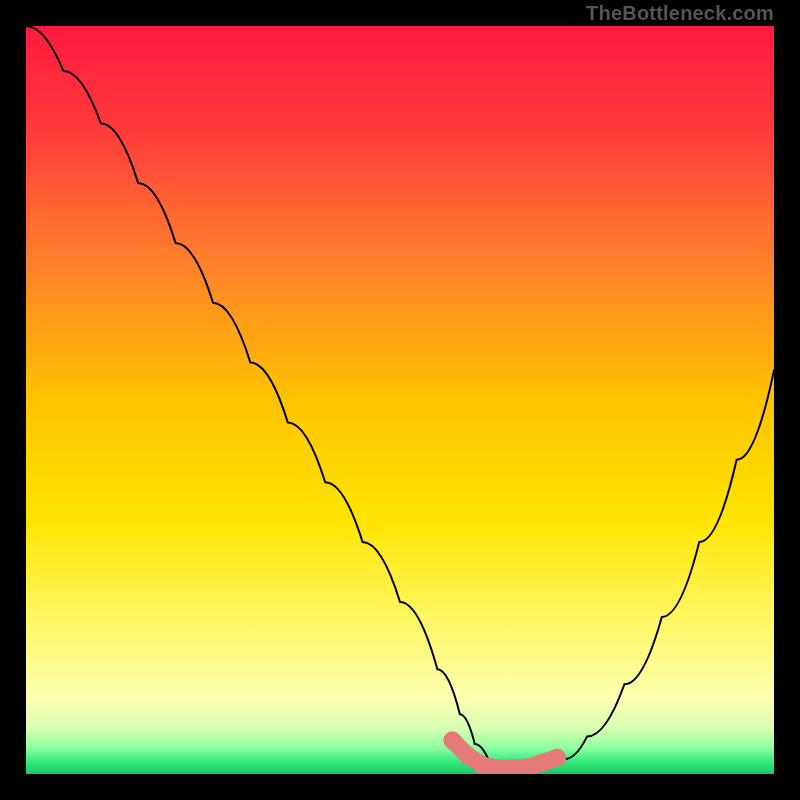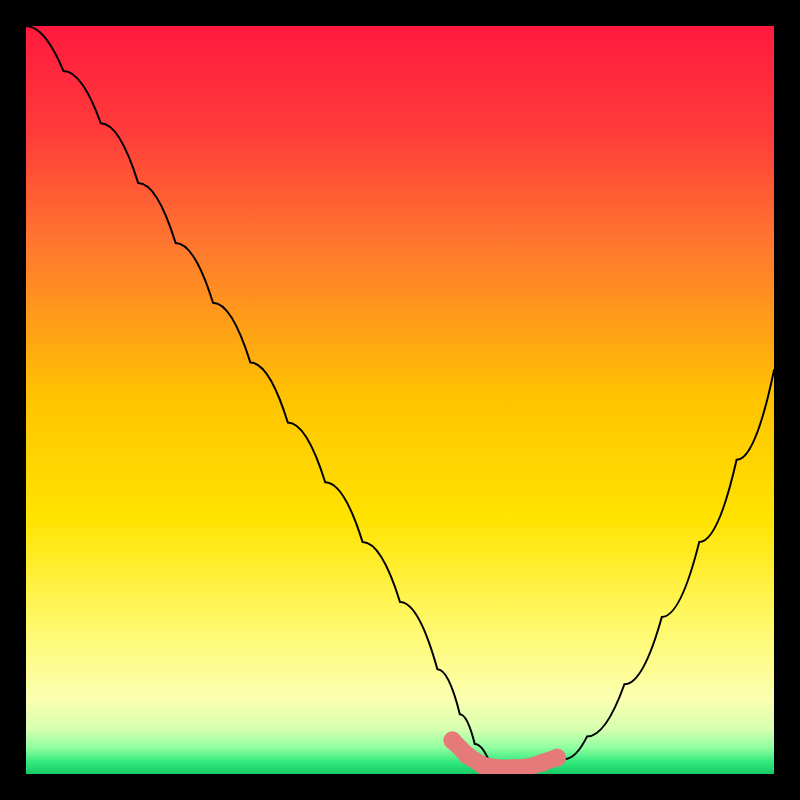--- a/index.html
+++ b/index.html
@@ -7,20 +7,21 @@
   .frame { position: absolute; top: 0; left: 0; width: 800px; height: 800px; background: #000; }
   .plot-area { position: absolute; top: 26px; left: 26px; width: 748px; height: 748px; overflow: hidden; }
   .gradient-bg { position: absolute; top: 0; left: 0; width: 100%; height: 100%; }
   .curve-layer { position: absolute; top: 0; left: 0; width: 100%; height: 100%; }
   .attribution { position: absolute; top: 2px; right: 26px; color: #555; font-size: 20px; font-weight: bold; letter-spacing: 0.2px; }
 </style>
 </head>
 <body>
 
 <div class="frame">
+  <div class="attribution">TheBottleneck.com</div>
   <div class="plot-area">
     <svg class="gradient-bg" viewBox="0 0 748 748" preserveAspectRatio="none">
       <defs>
         <linearGradient id="bg-grad" x1="0" y1="0" x2="0" y2="1">
             <stop offset="0%" stop-color="#ff1a3e"></stop>
             <stop offset="14.000000000000002%" stop-color="#ff3b3b"></stop>
             <stop offset="30%" stop-color="#ff7a2e"></stop>
             <stop offset="50%" stop-color="#ffc400"></stop>
             <stop offset="66%" stop-color="#ffe400"></stop>
             <stop offset="80%" stop-color="#fff96a"></stop>

